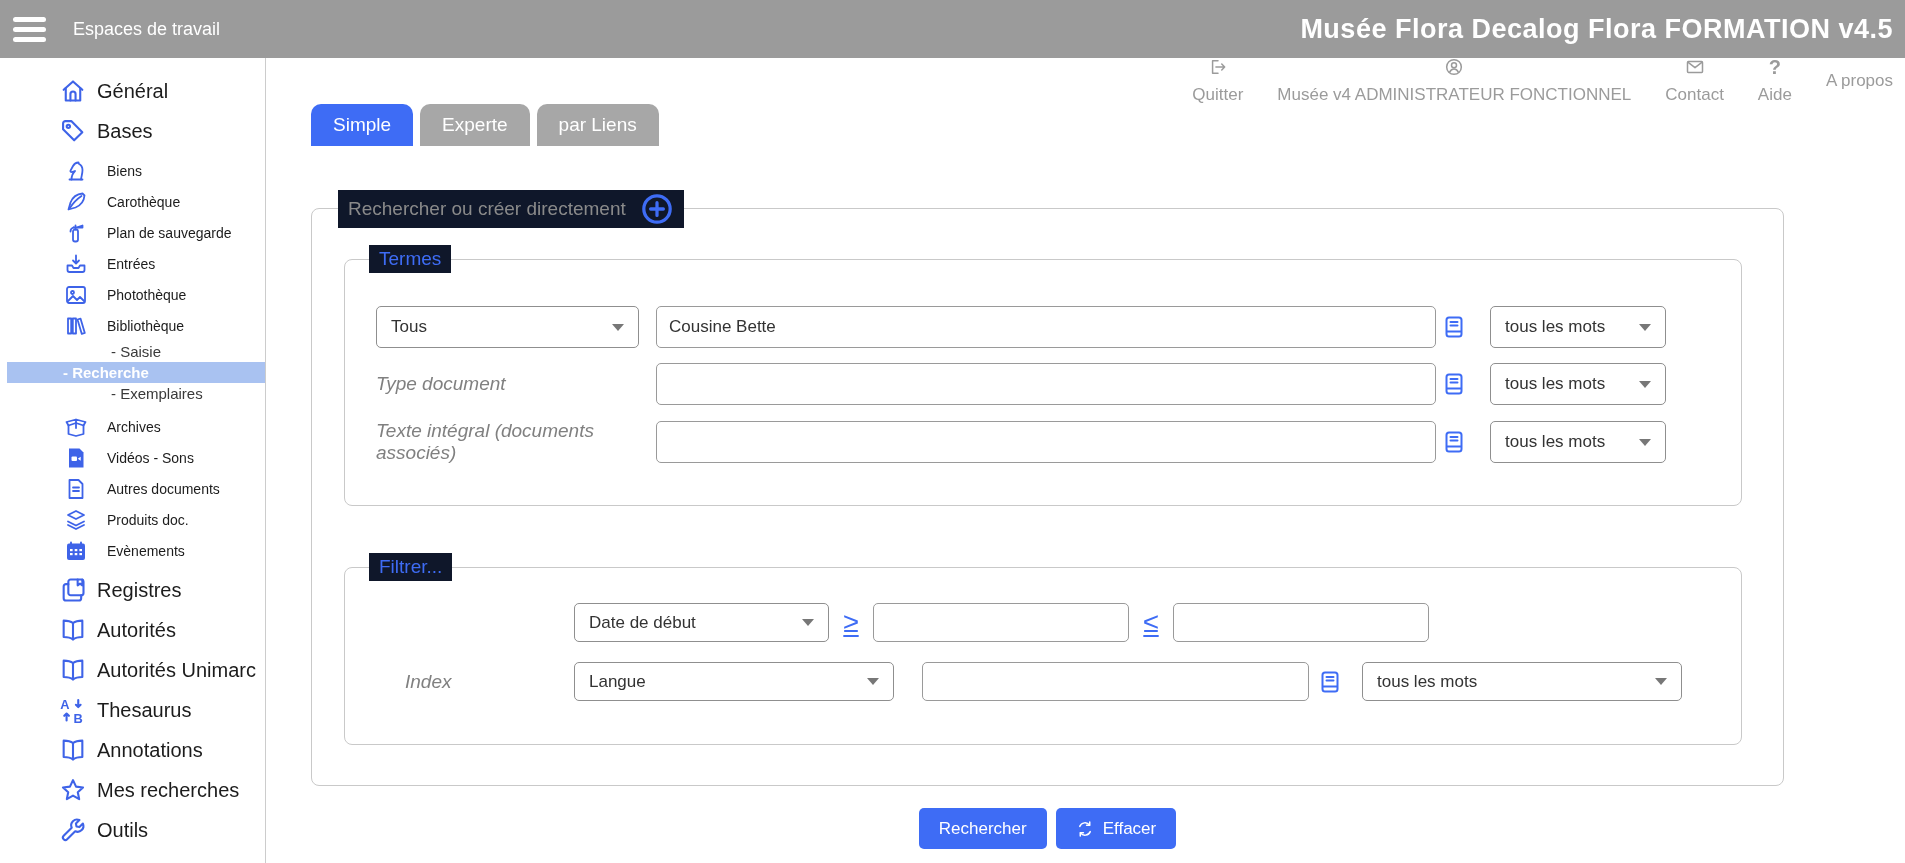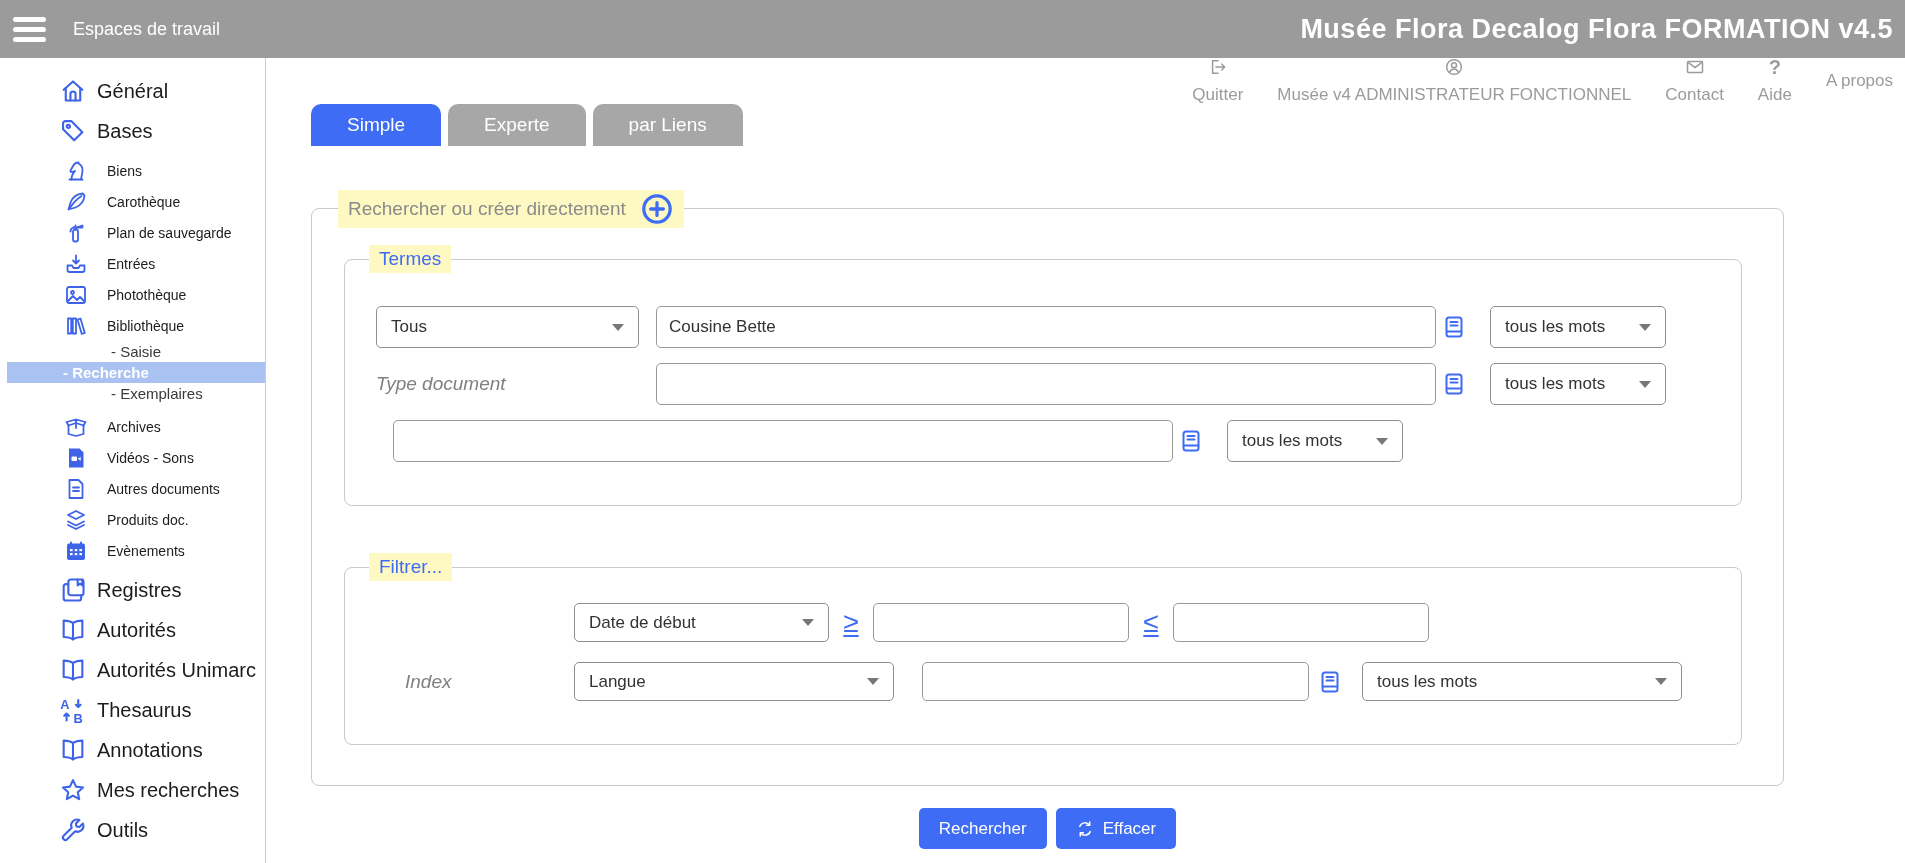--- a/index.html
+++ b/index.html
@@ -38,28 +38,28 @@
   
   .utilbar{height:46px;display:flex;justify-content:flex-end;align-items:center;gap:34px;
            padding-right:12px;color:#9b9b9b;font-size:17px;}
   .util-item{display:flex;align-items:center;gap:8px;cursor:pointer;flex-direction:column;}
   .util-item .ic{width:20px;height:20px;display:flex;align-items:center;justify-content:center;}
   .util-item .ic svg{width:20px;height:20px;}
   .q-glyph{font-size:20px;font-weight:bold;}
 
   
   .tabs{display:flex;gap:7px;margin-left:45px;}
-  .tab{height:42px;padding:0 36px;display:flex;align-items:center;background:var(--inactive-tab);
+  .tab{height:42px;padding:0 22px;display:flex;align-items:center;background:var(--inactive-tab);
        color:#fff;font-size:19px;border-radius:10px 10px 0 0;cursor:pointer;}
   .tab.active{background:var(--accent);}
 
   
   .fs{position:relative;border:1px solid #c9c9c9;border-radius:8px;background:#fff;}
   .outer-fs{margin:62px 0 0 45px;width:1473px;height:578px;}
-  .fs-legend{position:absolute;background:#fef9c3;padding:0 10px;display:flex;align-items:center;white-space:nowrap;}
+  .fs-legend{position:absolute;background:#0f172a;padding:0 10px;display:flex;align-items:center;white-space:nowrap;}
   .outer-legend{top:-19px;left:26px;height:38px;gap:14px;font-size:19px;color:#8a8a8a;}
   .plus-btn{width:34px;height:34px;color:var(--accent);cursor:pointer;}
   .plus-btn svg{width:34px;height:34px;}
   .inner-fs{margin-left:32px;width:1398px;}
   .termes-fs{margin-top:50px;height:247px;}
   .filtrer-fs{margin-top:61px;height:178px;}
   .inner-legend{top:-15px;left:24px;height:28px;font-size:19px;color:var(--accent);}
 
   
   .sel{border:1px solid #8f8f8f;border-radius:5px;height:42px;display:flex;align-items:center;
@@ -413,20 +413,21 @@
                 <path d="M5 16.5h14"></path>
               </svg>
             </span>
           <div class="sel col-mode">
             <span>tous les mots</span>
             <span class="caret"></span>
           </div>
         </div>
 
         <div class="trow">
+          <div class="col-field ital">Texte intégral (documents associés)</div>
           <div class="col-input">
             <input class="inp" style="">
           </div>
           <span class="book-btn">
               <svg viewBox="0 0 24 24" fill="none" stroke="currentColor" stroke-width="2" stroke-linecap="round" stroke-linejoin="round">
                 <rect x="4.5" y="2.5" width="15" height="19" rx="2.5"></rect>
                 <path d="M8.5 7h7M8.5 10.5h7"></path>
                 <path d="M5 16.5h14"></path>
               </svg>
             </span>

